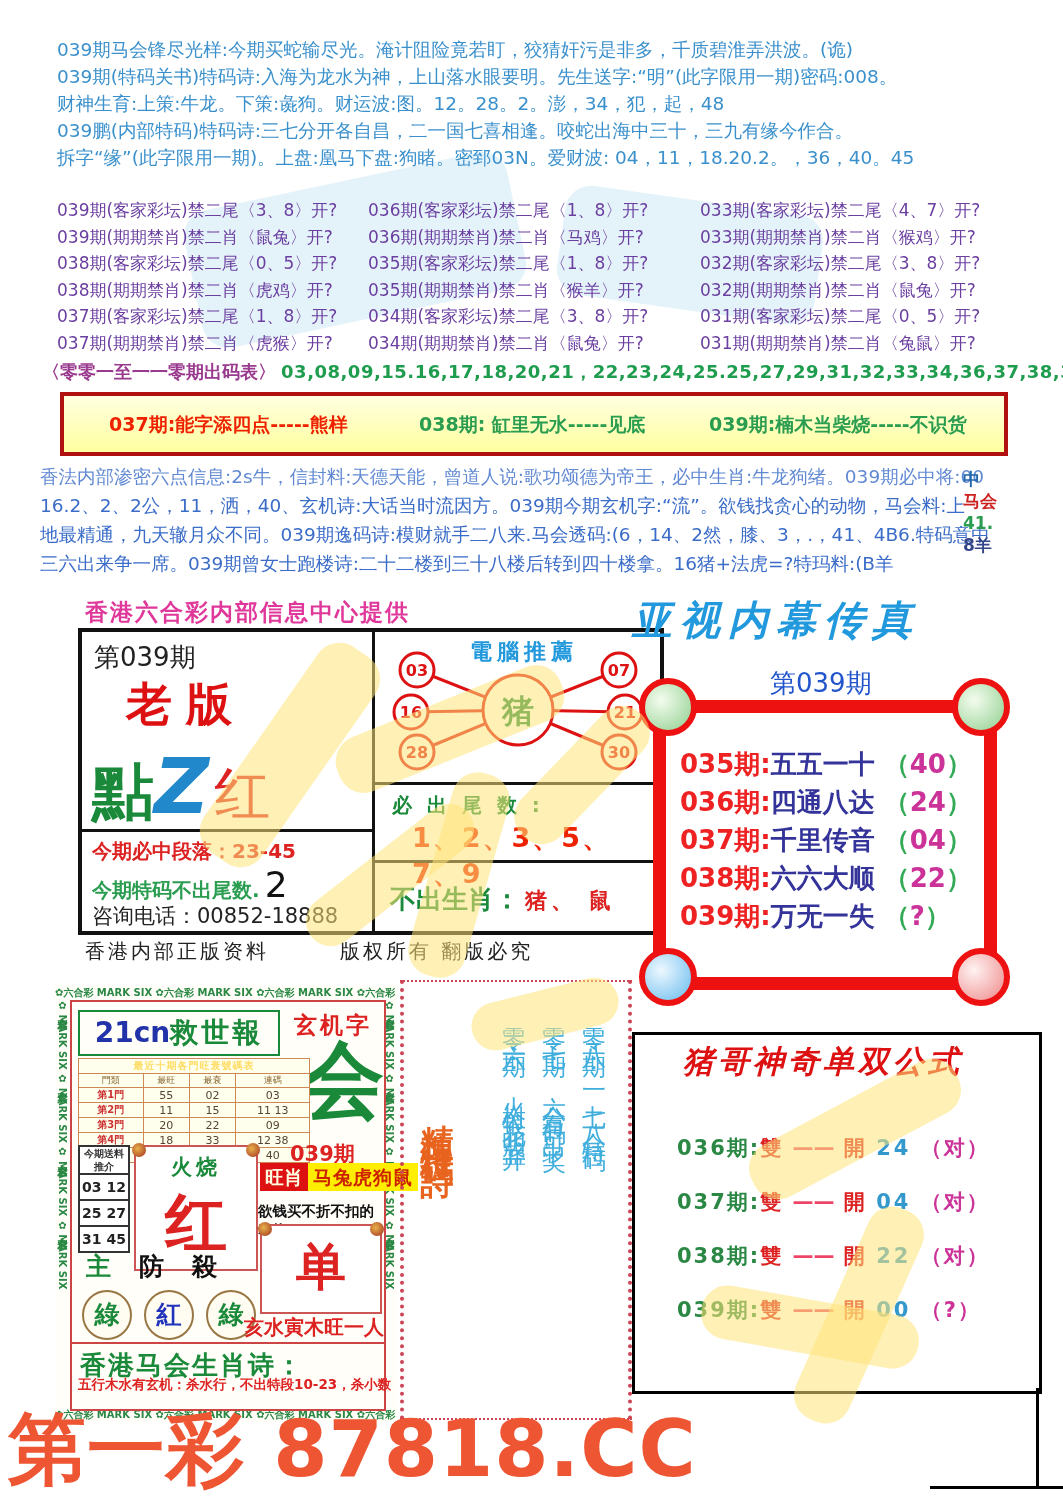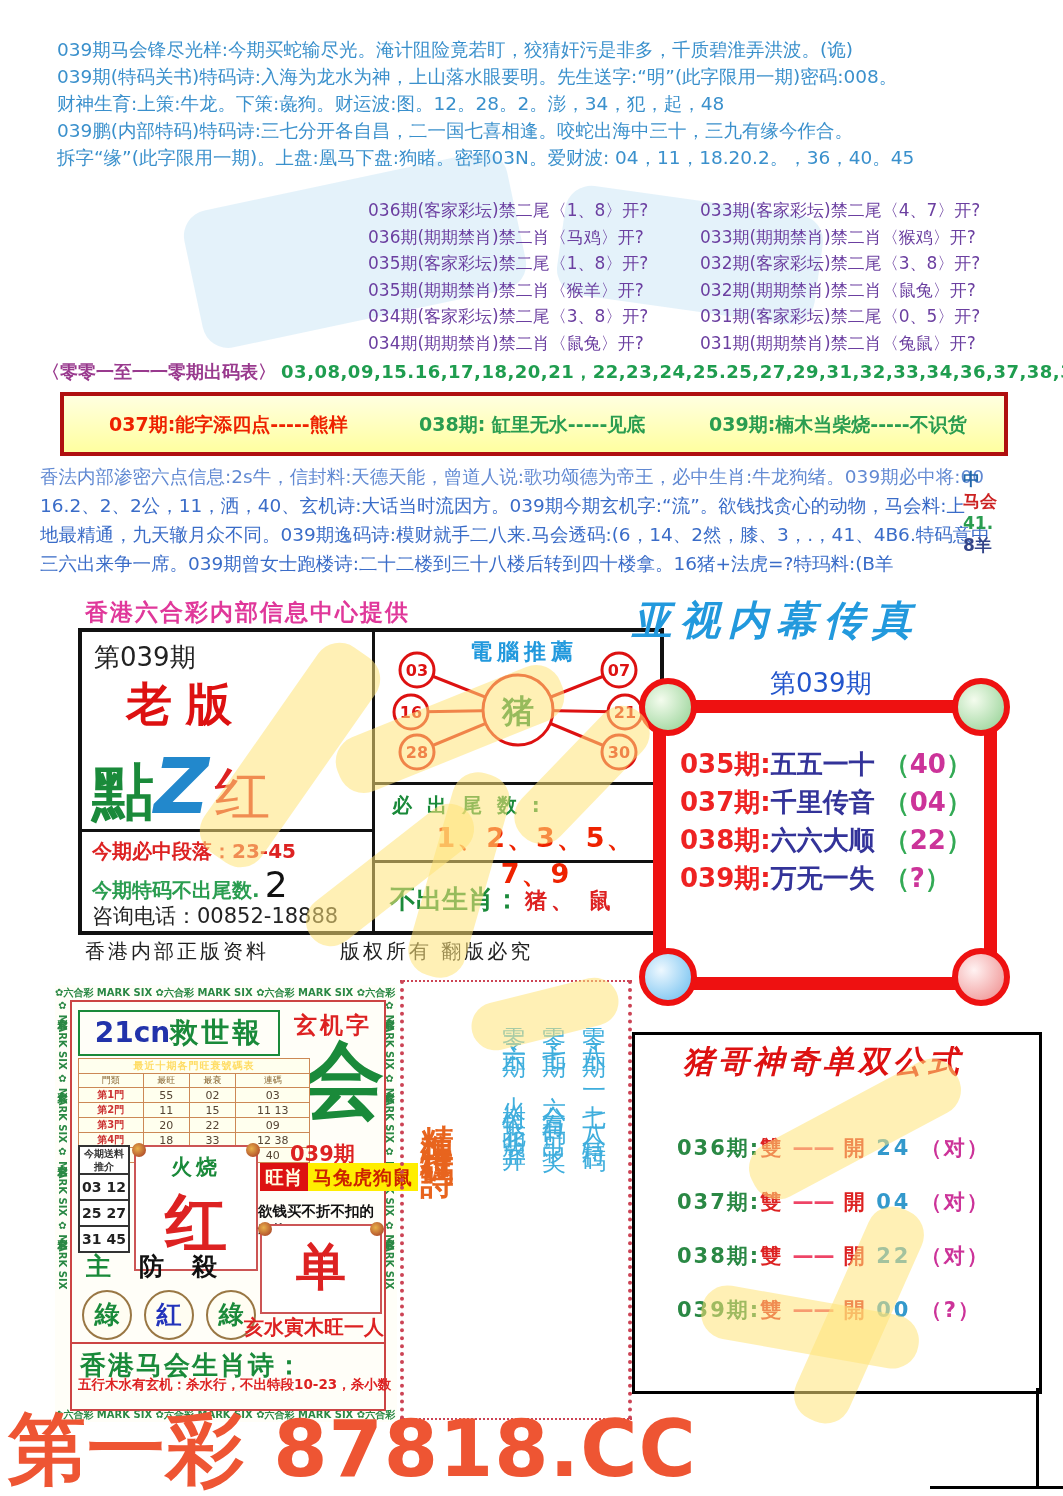--- a/index.html
+++ b/index.html
@@ -27,21 +27,21 @@
   .dian{color:#1a8a3a;font-size:62px;font-weight:bold;}
   .zchar{color:#2288cc;font-size:76px;font-weight:bold;font-style:italic;}
   .hong1{color:#dd2222;font-size:56px;}
   .red-line{color:#dd2222;font-size:20px;font-weight:bold;}
   .green-line{color:#2a9d50;font-size:20px;font-weight:bold;}
   .big2{color:#111;font-size:36px;}
   .phone{color:#222;font-size:21px;}
   .foot-txt{color:#222;font-size:20px;letter-spacing:3px;}
   .ct-title{color:#2299dd;font-size:22px;font-weight:bold;letter-spacing:5px;}
   .tails-label{color:#1a8a3a;font-size:20px;font-weight:bold;letter-spacing:4px;}
-  .tails-val{color:#ee2200;font-size:27px;font-weight:bold;letter-spacing:2px;text-align:center;}
+  .tails-val{color:#ee2200;font-size:27px;font-weight:bold;letter-spacing:2px;}
   .nz-label{color:#1a8a3a;font-size:26px;font-weight:bold;}
   .nz-val{color:#dd2222;font-size:22px;font-weight:bold;letter-spacing:4px;}
   
   .atv-title{color:#2299dd;font-size:40px;font-weight:bold;font-style:italic;
              font-family:"DejaVu Serif",serif;letter-spacing:8px;}
   .atv-period{color:#2255cc;font-size:26px;}
   .atv-frame{border:13px solid #ee1111;background:#fff;}
   .corner{border-radius:50%;border:6px solid #ee1111;width:46px;height:46px;}
   .c-green{background:radial-gradient(circle at 35% 35%,#f4fcee,#8fcf8f);}
   .c-blue{background:radial-gradient(circle at 35% 35%,#eef8ff,#66bbee);}
@@ -125,20 +125,28 @@
   <div class="wm b abs" style="left:560px;top:200px;width:260px;height:110px;transform:rotate(8deg);"></div>
 
   <div class="abs" style="left:57px;top:36px;">
     <div class="topline">039期马会锋尽光样:今期买蛇输尽光。淹计阻险竟若盯，狡猜奸污是非多，千质碧淮弄洪波。(诡)</div>
     <div class="topline">039期(特码关书)特码诗:入海为龙水为神，上山落水眼要明。先生送字:“明”(此字限用一期)密码:008。</div>
     <div class="topline">财神生育:上策:牛龙。下策:彘狗。财运波:图。12。28。2。澎，34，犯，起，48</div>
     <div class="topline">039鹏(内部特码)特码诗:三七分开各自昌，二一国七喜相逢。咬蛇出海中三十，三九有缘今作合。</div>
     <div class="topline">拆字“缘”(此字限用一期)。上盘:凰马下盘:狗睹。密郅03N。爱财波: 04，11，18.20.2。，36，40。45</div>
   </div>
 
+  <div class="abs" style="left:57px;top:197px;">
+    <div class="banline">039期(客家彩坛)禁二尾〈3、8〉开?</div>
+    <div class="banline">039期(期期禁肖)禁二肖〈鼠兔〉开?</div>
+    <div class="banline">038期(客家彩坛)禁二尾〈0、5〉开?</div>
+    <div class="banline">038期(期期禁肖)禁二肖〈虎鸡〉开?</div>
+    <div class="banline">037期(客家彩坛)禁二尾〈1、8〉开?</div>
+    <div class="banline">037期(期期禁肖)禁二肖〈虎猴〉开?</div>
+  </div>
   <div class="abs" style="left:368px;top:197px;">
     <div class="banline">036期(客家彩坛)禁二尾〈1、8〉开?</div>
     <div class="banline">036期(期期禁肖)禁二肖〈马鸡〉开?</div>
     <div class="banline">035期(客家彩坛)禁二尾〈1、8〉开?</div>
     <div class="banline">035期(期期禁肖)禁二肖〈猴羊〉开?</div>
     <div class="banline">034期(客家彩坛)禁二尾〈3、8〉开?</div>
     <div class="banline">034期(期期禁肖)禁二肖〈鼠兔〉开?</div>
   </div>
   <div class="abs" style="left:700px;top:197px;">
     <div class="banline">033期(客家彩坛)禁二尾〈4、7〉开?</div>
@@ -239,20 +247,24 @@
 
   <div class="abs atv-title" style="left:632px;top:593px;">亚视内幕传真</div>
   <div class="abs atv-period" style="left:770px;top:666px;">第039期</div>
   <div class="abs atv-frame" style="left:653px;top:700px;width:318px;height:264px;">
     <div class="abs" style="left:14px;top:32px;">
       <div class="atv-row">
         <span class="atv-p">035期:</span><span class="atv-t">五五一十</span>
         <span class="atv-par"><span>（</span><span class="atv-n">40</span><span>）</span></span>
       </div>
       <div class="atv-row">
+        <span class="atv-p">036期:</span><span class="atv-t">四通八达</span>
+        <span class="atv-par"><span>（</span><span class="atv-n">24</span><span>）</span></span>
+      </div>
+      <div class="atv-row">
         <span class="atv-p">037期:</span><span class="atv-t">千里传音</span>
         <span class="atv-par"><span>（</span><span class="atv-n">04</span><span>）</span></span>
       </div>
       <div class="atv-row">
         <span class="atv-p">038期:</span><span class="atv-t">六六大顺</span>
         <span class="atv-par"><span>（</span><span class="atv-n">22</span><span>）</span></span>
       </div>
       <div class="atv-row">
         <span class="atv-p">039期:</span><span class="atv-t">万无一失</span>
         <span class="atv-par"><span>（</span><span class="atv-n">?</span><span>）</span></span>

